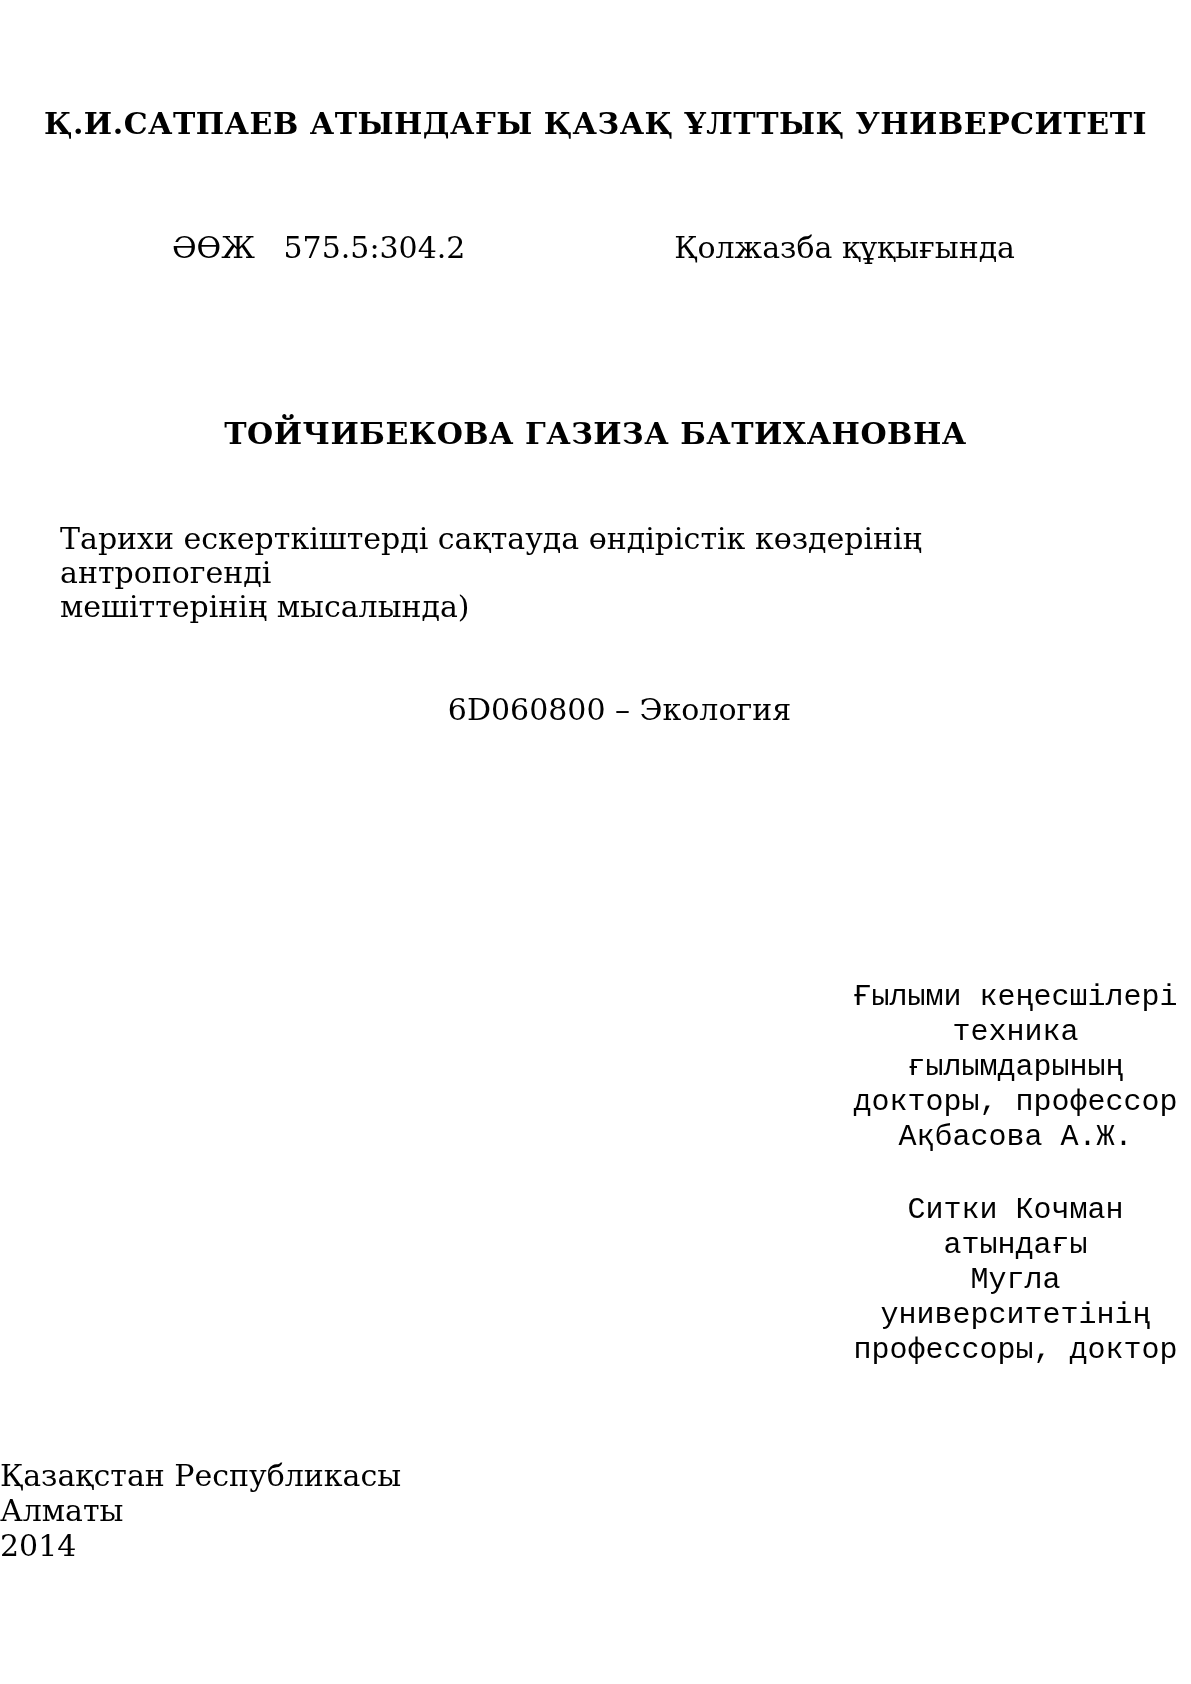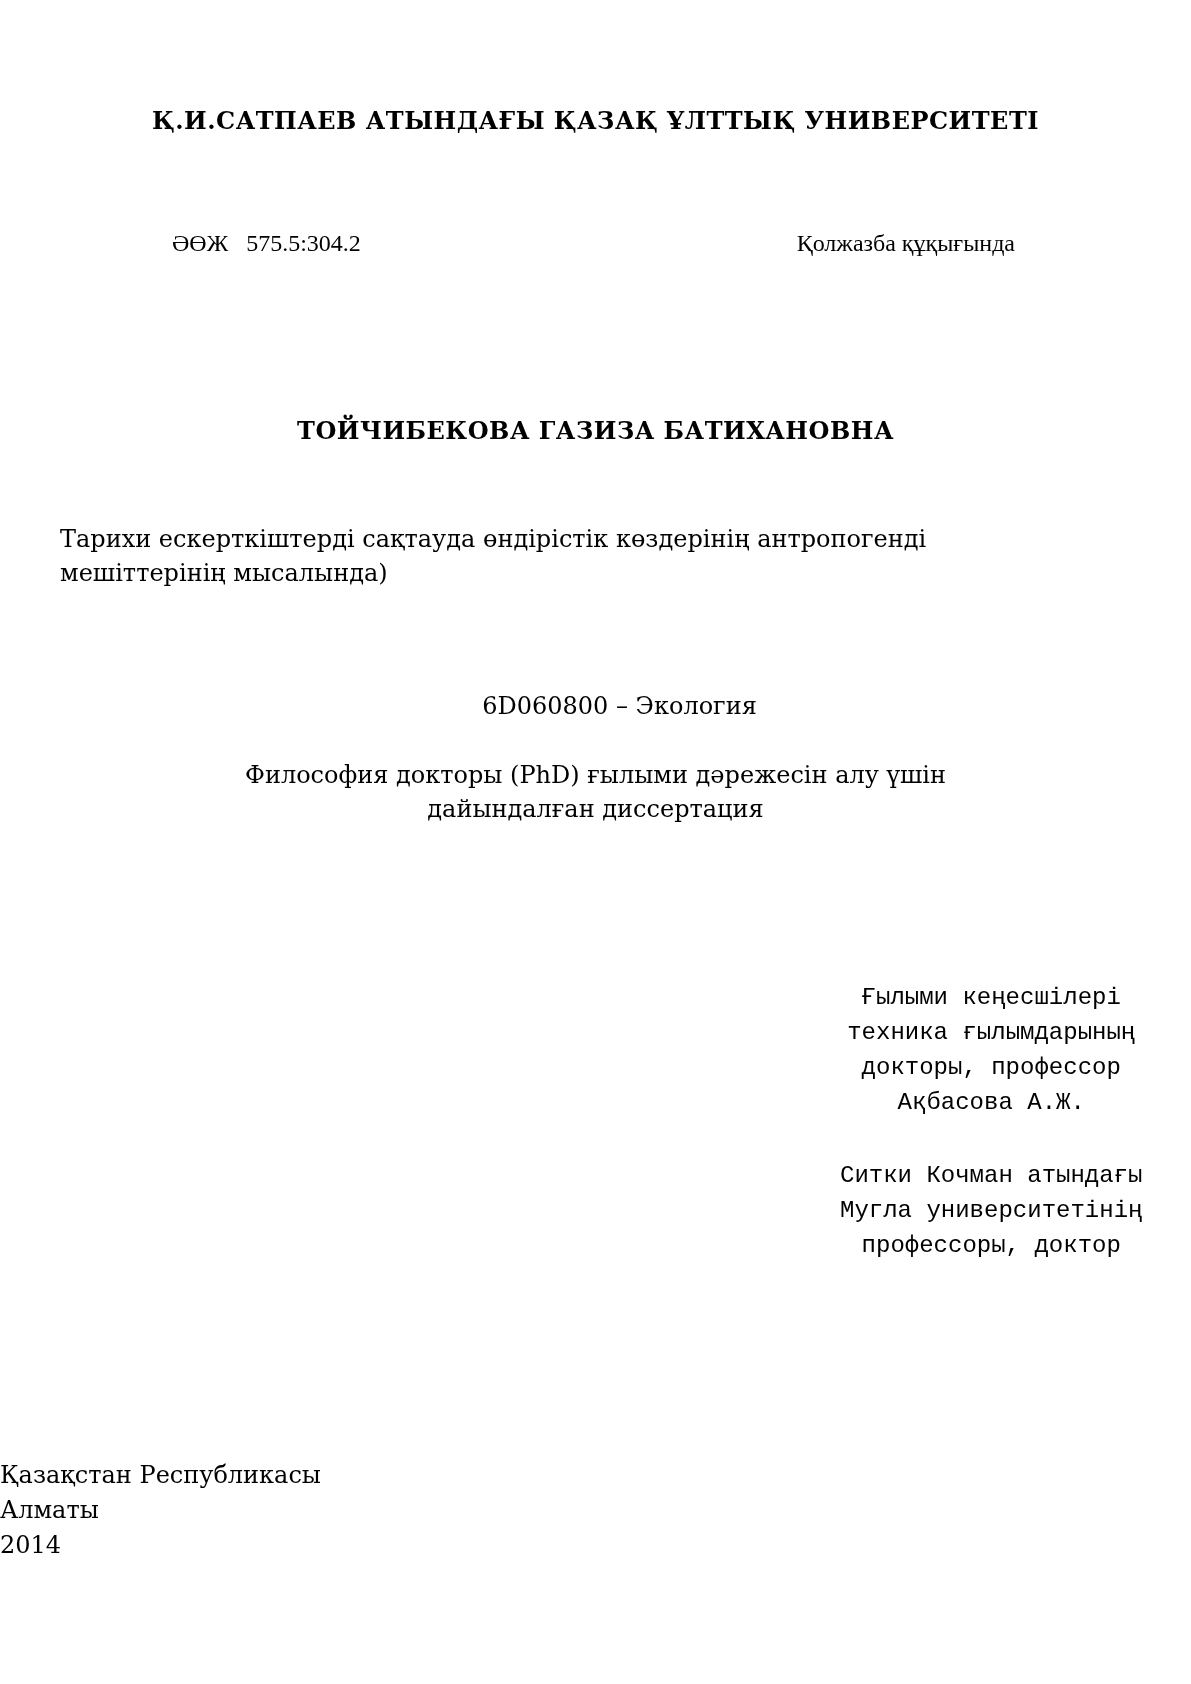--- a/index.html
+++ b/index.html
@@ -8,41 +8,40 @@
     background: #e8e8e8;
   }
   .page {
     position: relative;
     width: 1191px;
     height: 1684px;
     margin: 0 auto;
     background: #ffffff;
     color: #000000;
     font-family: "DejaVu Serif", "Liberation Serif", serif;
-    font-size: 24px;
+    font-size: 30px;
     overflow: hidden;
   }
   .university-header {
     position: absolute;
     top: 106px;
     left: 0;
     width: 100%;
     text-align: center;
     font-weight: bold;
     letter-spacing: 0.5px;
   }
   .udc-row {
     position: absolute;
     top: 230px;
     left: 172px;
     right: 176px;
     display: flex;
     justify-content: space-between;
     align-items: flex-end;
-    font-family: Liberation Serif, serif;
   }
   .udc-code {
     white-space: pre;
   }
   .author-name {
     position: absolute;
     top: 416px;
     left: 0;
     width: 100%;
     text-align: center;
@@ -108,24 +107,20 @@
 
   <div class="author-name">ТОЙЧИБЕКОВА ГАЗИЗА БАТИХАНОВНА</div>
 
   <div class="dissertation-title">
     <div>Тарихи ескерткіштерді сақтауда өндірістік көздерінің антропогенді</div>
     <div>мешіттерінің мысалында)</div>
   </div>
 
   <div class="specialty-code">6D060800 – Экология</div>
 
-  <div class="degree-statement">
-    <div>Философия докторы (PhD) ғылыми дәрежесін алу үшін</div>
-    <div>дайындалған диссертация</div>
-  </div>
 
   <div class="advisors-block">
     <div>Ғылыми кеңесшілері</div>
     <div class="advisor-group-1">
       <div>техника ғылымдарының</div>
       <div>докторы, профессор</div>
       <div>Ақбасова А.Ж.</div>
     </div>
     <div class="advisor-group-2">
       <div>Ситки Кочман атындағы</div>

